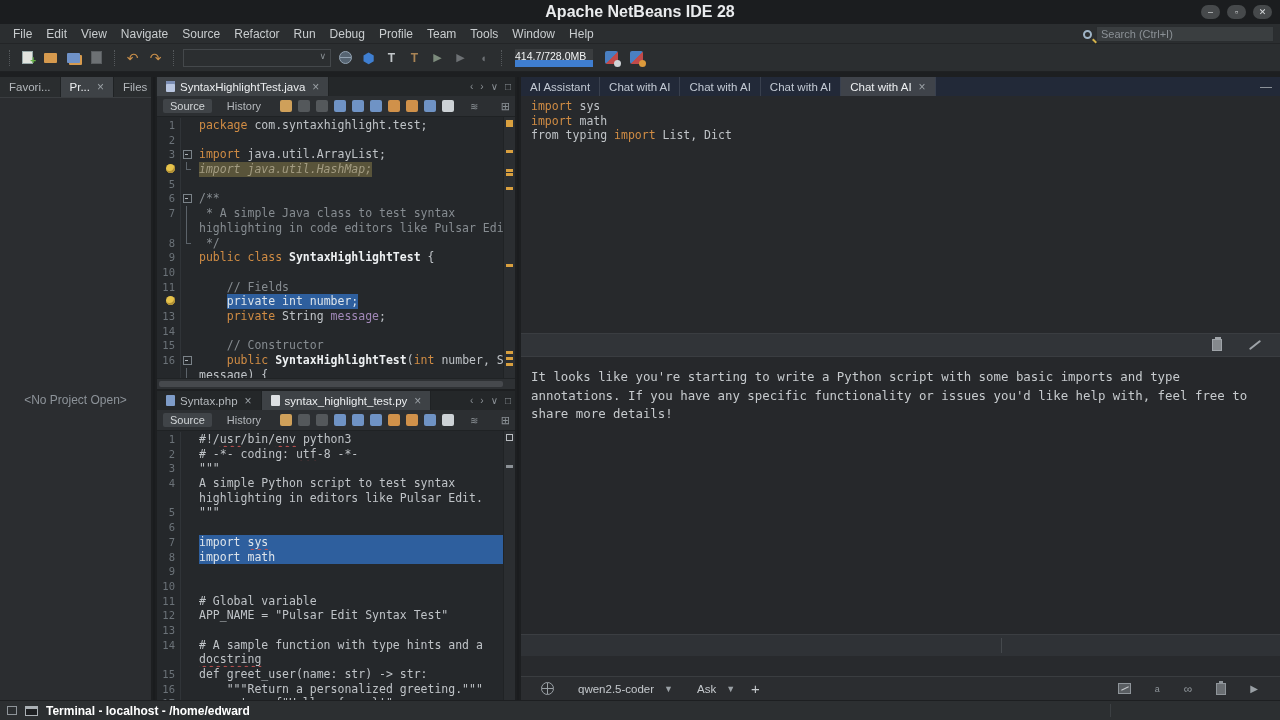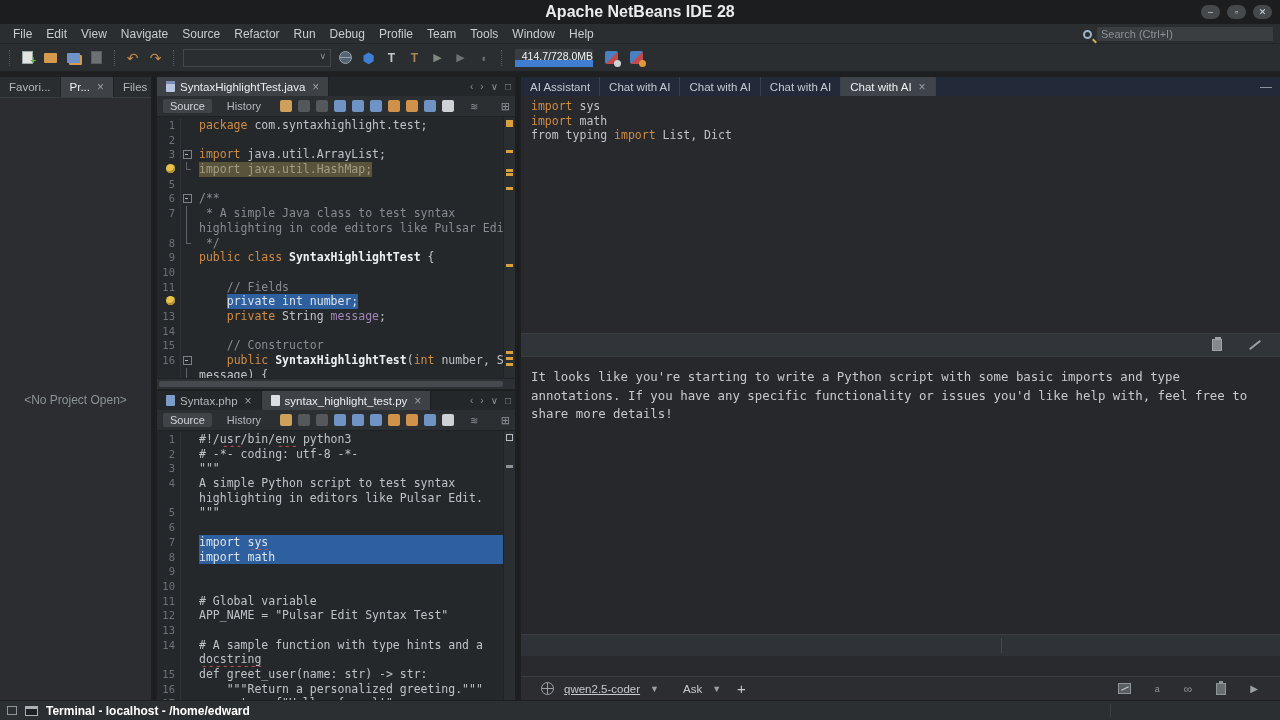--- a/index.html
+++ b/index.html
@@ -41,21 +41,21 @@
   .combobox::after{content:"∨";position:absolute;right:4px;top:1px;color:#8b9196;font-size:9px;}
   .globe{width:13px;height:13px;border:1px solid #93a3b2;border-radius:50%;position:relative;background:#566472;}
   .globe::after{content:"";position:absolute;left:0;right:0;top:5px;height:1px;background:#93a3b2;}
   .hex{color:#3f7fd1;font-size:14px;}
   .ham{color:#c3c7ca;font-weight:bold;font-size:12px;}
   .ham2{color:#a98455;font-weight:bold;font-size:12px;}
   .runp{color:#7c8b7c;font-size:11px;}
   .dimp{color:#6d7174;font-size:11px;}
   .memwidget{width:78px;height:18px;background:#3a3d3f;position:relative;margin-left:4px;}
   .memwidget .bar{position:absolute;left:0;right:0;bottom:0;height:7px;background:#3f7ed0;}
-  .memwidget .lbl{position:absolute;left:0;right:0;top:1px;text-align:right;color:#f2f4f5;
+  .memwidget .lbl{position:absolute;left:0;right:0;top:1px;text-align:left;color:#f2f4f5;
                   font-size:10.5px;z-index:1;}
   .gem{width:13px;height:13px;position:relative;margin-left:6px;
        background:linear-gradient(135deg,#4a7fc1 50%,#c14a4a 50%);border-radius:2px;}
   .gem .badge{position:absolute;right:-3px;bottom:-3px;width:7px;height:7px;border-radius:50%;}
   .badge.gray{background:#cfd3d6;} .badge.orange{background:#dc9a3c;}
 
   
   .main{height:628px;background:#1d1f21;display:flex;gap:2px;padding-top:5px;}
   .lp{width:151px;display:flex;flex-direction:column;background:#2b2d30;}
   .ctr{width:358px;display:flex;flex-direction:column;gap:2px;}
@@ -105,21 +105,21 @@
   .fm.f-box::before{content:"";position:absolute;left:2px;top:3px;width:7px;height:7px;
       border:1px solid #7a8288;background:#25282b;}
   .fm.f-box::after{content:"";position:absolute;left:4px;top:7px;width:3px;height:1px;background:#aeb4ba;}
   .fm.f-line::before{content:"";position:absolute;left:5px;top:0;bottom:0;width:1px;background:#5c636a;}
   .fm.f-end::before{content:"";position:absolute;left:5px;top:0;height:8px;width:1px;background:#5c636a;}
   .fm.f-end::after{content:"";position:absolute;left:5px;top:7px;width:5px;height:1px;background:#5c636a;}
   .ct{flex:1;display:flex;min-width:0;overflow:hidden;padding-left:6px;}
   .ct span{white-space:pre;}
   .kw{color:#d08c44;} .pl{color:#bfc3c7;} .cmt{color:#868c91;}
   .typ{color:#edf0f2;font-weight:bold;} .fld{color:#a188b8;}
-  .occ{background:#59543a;color:#a39c82;}
+  .occ{background:#59543a;color:#a39c82;font-style:italic;}
   .sel{background:#2e5f9e;color:#dde4ea;}
   .fill{flex:1;}
   .sq{text-decoration:underline;text-decoration-style:wavy;text-decoration-color:#c25050;
       text-underline-offset:2px;}
   .bulb{display:inline-block;width:9px;height:9px;border-radius:50%;background:#e7c34b;
         box-shadow:inset -1px -2px 0 #b08f35;margin-top:2px;}
   .stripe{width:12px;flex:none;background:#2b2e31;border-left:1px solid #202325;position:relative;}
   .smark{position:absolute;left:2px;width:7px;height:3px;background:#d9a03f;}
   .ssq{position:absolute;left:2px;top:3px;width:7px;height:7px;background:#d9a03f;}
   .ssq.outline{background:transparent;border:1px solid #b9bdc1;}
@@ -434,21 +434,21 @@
       <span class="ic-copy"></span>
       <span class="ic-pencil"></span>
     </div>
     <div class="msg-ai">It looks like you're starting to write a Python script with some basic imports and type annotations. If you have any specific functionality or issues you'd like help with, feel free to share more details!</div>
     <div class="input-strip">
       <span class="vdiv"></span>
     </div>
     <div class="input-rest"></div>
     <div class="chat-toolbar">
       <span class="cglobe"></span>
-      <span style="text-decoration:underline;">qwen2.5-coder</span>
+      <span style="margin-left:14px;">qwen2.5-coder</span>
       <span class="caret">▼</span>
       <span style="margin-left:14px;">Ask</span>
       <span class="caret">▼</span>
       <span class="cplus">+</span>
       <span class="ct-right">
         <span class="ic-graph"></span>
         <span class="ic-a">a</span>
         <span class="ic-inf">∞</span>
         <span class="ic-clip"></span>
         <span class="ic-send">▶</span>

